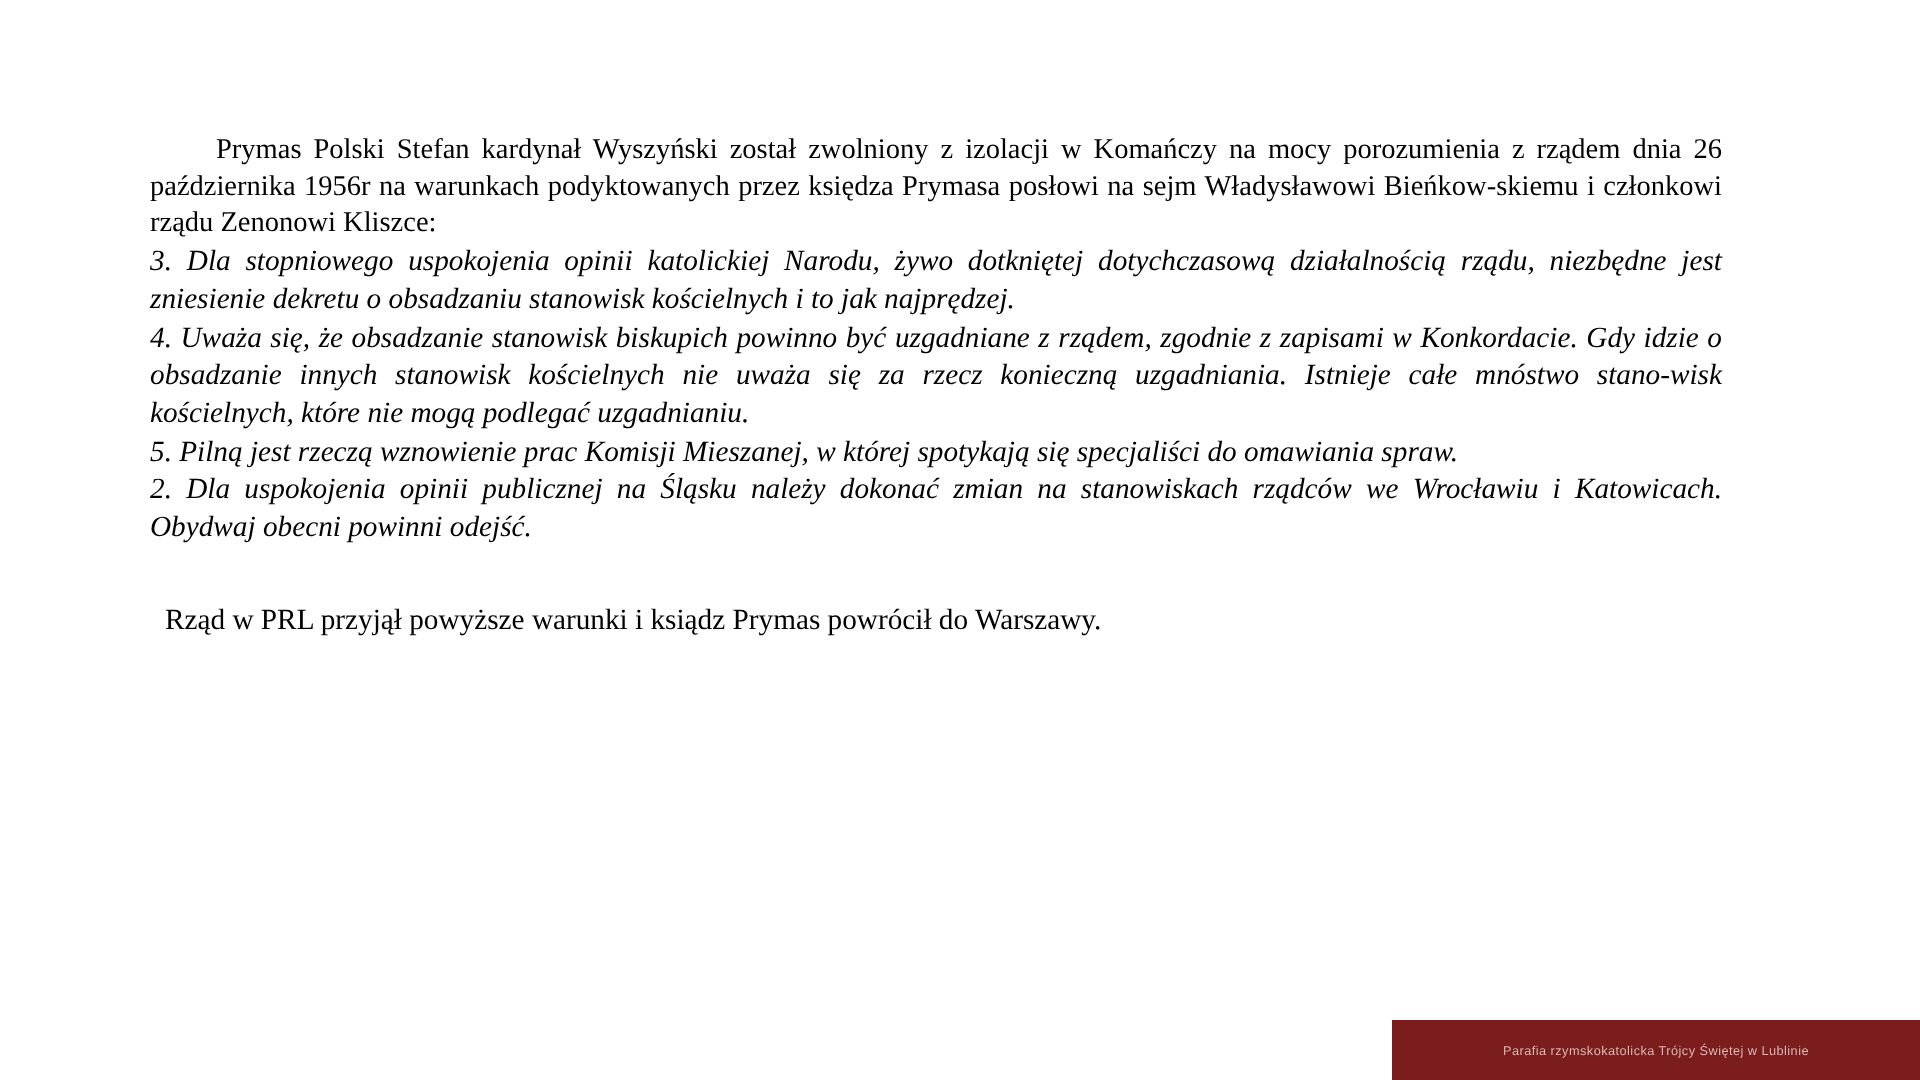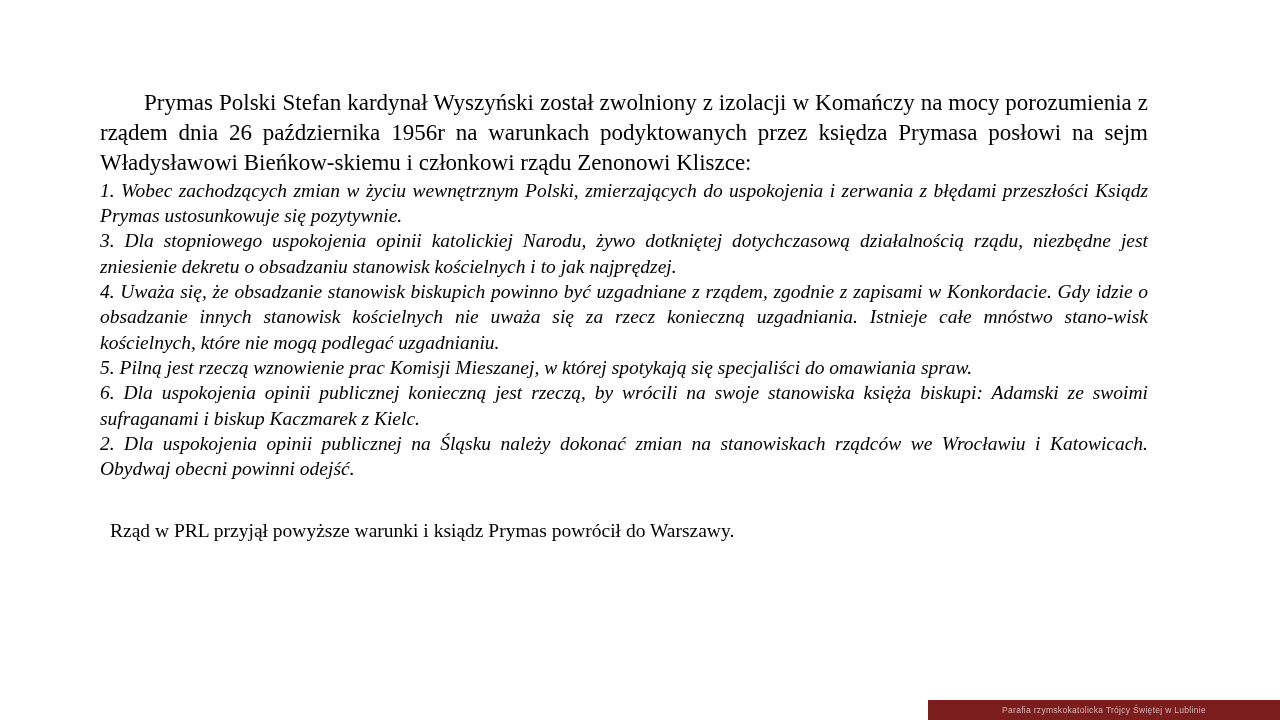--- a/index.html
+++ b/index.html
@@ -21,21 +21,21 @@
     height: 720px;
     background: #ffffff;
   }
   .content {
     position: absolute;
     left: 100px;
     top: 88px;
     width: 1048px;
   }
   .para-intro {
-    font-size: 23px;
+    font-size: 19px;
     line-height: 1.30;
     color: #000000;
     text-align: justify;
     text-justify: inter-word;
     text-indent: 44px;
     margin: 0 0 0 0;
     font-style: normal;
   }
   .point {
     font-size: 19.5px;
@@ -54,45 +54,43 @@
     margin: 10px;
   }
   .spacer {
     height: 26px;
   }
   .footer-badge {
     position: absolute;
     right: 0;
     bottom: 0;
     width: 352px;
-    height: 20px;
+    height: 40px;
     background: #7b1d1d;
     color: #d9b7b7;
     font-family: "Liberation Sans", sans-serif;
     font-size: 8.5px;
     letter-spacing: 0.3px;
     display: flex;
     align-items: center;
     justify-content: center;
     text-align: center;
   }
 </style>
 </head>
 <body>
 
 <div class="slide">
   <div class="content">
 
     <p class="para-intro">Prymas Polski Stefan kardynał Wyszyński został zwolniony z izolacji w Komańczy na mocy porozumienia z rządem dnia 26 października 1956r na warunkach podyktowanych przez księdza Prymasa posłowi na sejm Władysławowi Bieńkow-skiemu i członkowi rządu Zenonowi Kliszce:</p>
 
-    <p class="point">1. Wobec zachodzących zmian w życiu wewnętrznym Polski, zmierzających do uspokojenia i zerwania z błędami przeszłości Ksiądz Prymas ustosunkowuje się pozytywnie.</p>
     <p class="point">3. Dla stopniowego uspokojenia opinii katolickiej Narodu, żywo dotkniętej dotychczasową działalnością rządu, niezbędne jest zniesienie dekretu o obsadzaniu stanowisk kościelnych i to jak najprędzej.</p>
     <p class="point">4. Uważa się, że obsadzanie stanowisk biskupich powinno być uzgadniane z rządem, zgodnie z zapisami w Konkordacie. Gdy idzie o obsadzanie innych stanowisk kościelnych nie uważa się za rzecz konieczną uzgadniania. Istnieje całe mnóstwo stano-wisk kościelnych, które nie mogą podlegać uzgadnianiu.</p>
     <p class="point">5. Pilną jest rzeczą wznowienie prac Komisji Mieszanej, w której spotykają się specjaliści do omawiania spraw.</p>
-    <p class="point">6. Dla uspokojenia opinii publicznej konieczną jest rzeczą, by wrócili na swoje stanowiska księża biskupi: Adamski ze swoimi sufraganami i biskup Kaczmarek z Kielc.</p>
     <p class="point">2. Dla uspokojenia opinii publicznej na Śląsku należy dokonać zmian na stanowiskach rządców we Wrocławiu i Katowicach. Obydwaj obecni powinni odejść.</p>
 
     <div class="spacer"></div>
 
     <p class="para-final">Rząd w PRL przyjął powyższe warunki i ksiądz Prymas powrócił do Warszawy.</p>
   </div>
 
   <div class="footer-badge">Parafia rzymskokatolicka Trójcy Świętej w Lublinie</div>
 </div>
 

